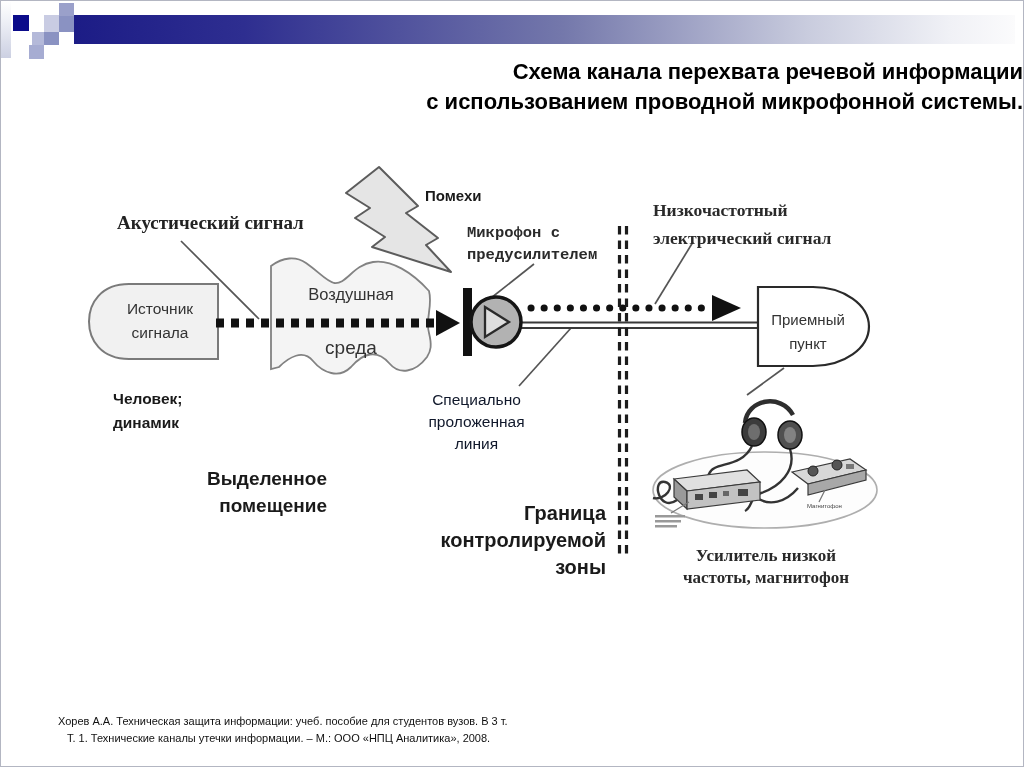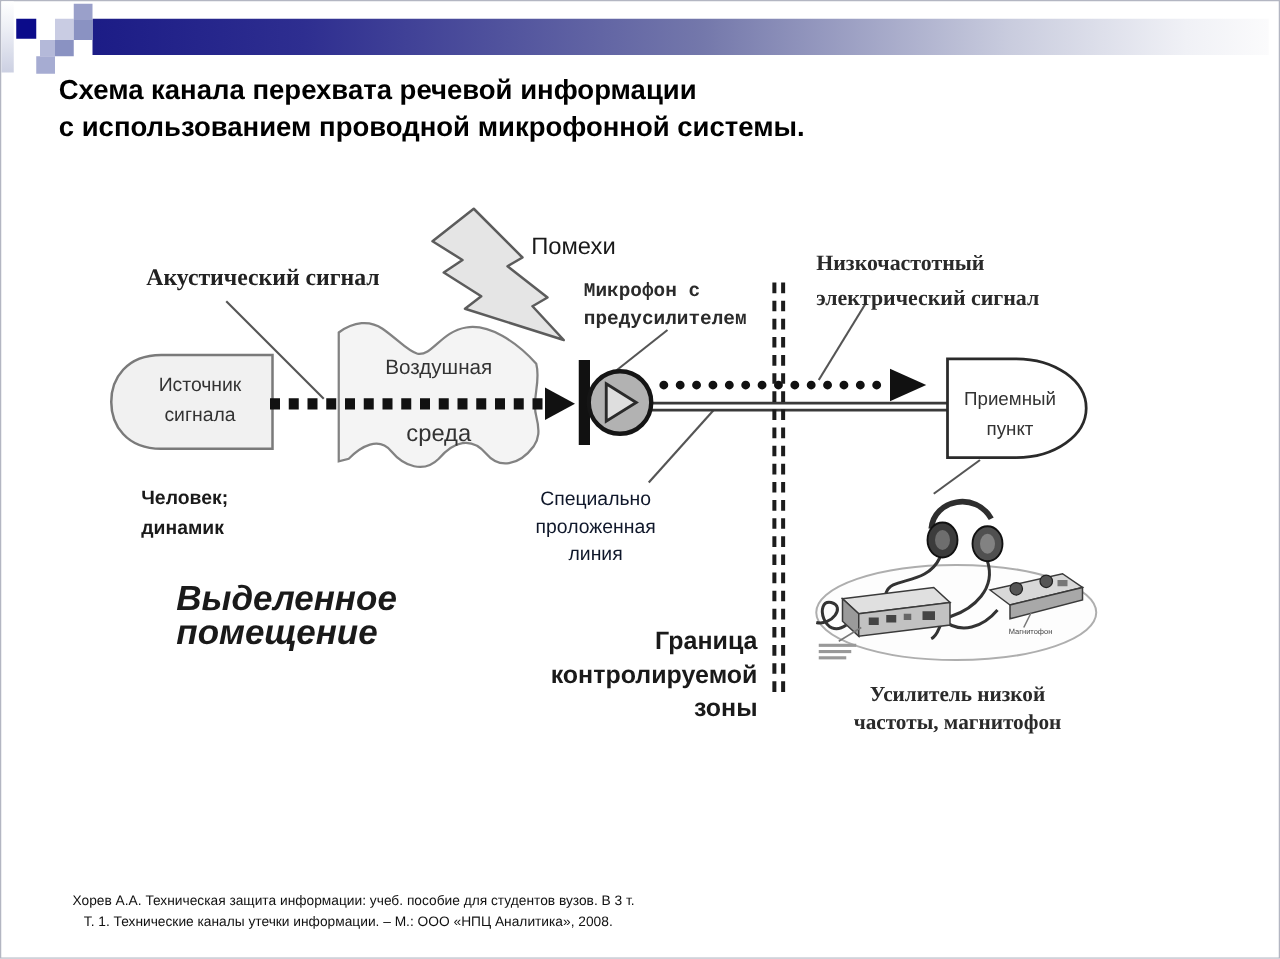--- a/index.html
+++ b/index.html
@@ -15,35 +15,35 @@
     background:linear-gradient(90deg,#1c1c86 0%,#2e2e90 18%,#7478ab 52%,#c9ccde 78%,#f0f1f6 93%,#fbfbfc 100%);}
   .sq{position:absolute;}
   .sq1{left:12px;top:14px;width:16px;height:16px;background:#0b0b8a;}
   .sq2{left:43px;top:14px;width:15px;height:17px;background:#c9cce3;}
   .sq3{left:58px;top:2px;width:15px;height:13px;background:#9aa0ca;}
   .sq4{left:58px;top:15px;width:15px;height:16px;background:#8a92c2;}
   .sq5{left:31px;top:31px;width:12px;height:13px;background:#b4b9d9;}
   .sq6{left:43px;top:31px;width:15px;height:13px;background:#8a92c2;}
   .sq7{left:28px;top:44px;width:15px;height:14px;background:#a6acd2;}
   
-  .title{position:absolute;left:0;right:0;top:56px;text-align:left;
+  .title{position:absolute;left:0;right:0;top:56px;text-align:right;
     font-weight:bold;font-size:22px;line-height:30px;color:#000;white-space:pre-line;margin-left:46px;}
   
   .overlay{position:absolute;left:0;top:0;width:1024px;height:767px;}
   
   .lbl{position:absolute;white-space:pre-line;color:#1a1a1a;}
   .lbl-acoustic{left:116px;top:211px;font-size:19px;font-weight:bold;font-family:"Liberation Serif",serif;color:#222;}
-  .lbl-interference{left:424px;top:186px;font-size:19px;font-weight:normal;}
+  .lbl-interference{left:424px;top:186px;font-size:15px;font-weight:bold;}
   .lbl-mic{left:466px;top:221px;font-size:15.5px;font-weight:bold;line-height:22px;font-family:Liberation Mono, monospace;color:#2a2a2a;}
   .lbl-lf{left:652px;top:195px;font-size:17.5px;font-weight:600;line-height:28px;font-family:"Liberation Serif",serif;color:#2a2a2a;}
   .lbl-source{left:100px;top:296px;width:118px;text-align:center;font-size:15.5px;line-height:24px;color:#333;}
   .lbl-air-top{left:275px;top:284px;width:150px;text-align:center;font-size:16.5px;color:#333;}
   .lbl-air-bot{left:275px;top:336px;width:150px;text-align:center;font-size:19px;color:#333;}
   .lbl-person{left:112px;top:386px;font-size:15.5px;font-weight:bold;line-height:24px;}
-  .lbl-room{left:140px;top:464px;width:186px;text-align:left;font-size:28px;font-weight:bold;line-height:27px;font-style:italic;}
+  .lbl-room{left:140px;top:464px;width:186px;text-align:right;font-size:19px;font-weight:bold;line-height:27px;}
   .lbl-laid{left:413px;top:388px;width:125px;text-align:center;font-size:15.5px;line-height:22px;color:#0f172a;}
   .lbl-boundary{left:380px;top:499px;width:225px;text-align:right;font-size:20px;font-weight:bold;line-height:27px;}
   .lbl-receiver{left:757px;top:307px;width:100px;text-align:center;font-size:15px;line-height:24px;color:#333;}
   .lbl-equip{left:663px;top:544px;width:204px;text-align:center;font-size:17px;font-weight:bold;line-height:22px;font-family:"Liberation Serif",serif;color:#2a2a2a;}
   .lbl-recorder-tiny{left:806px;top:502px;font-size:6px;color:#444;}
   
   .cite{position:absolute;font-size:11px;color:#111;}
   .cite1{left:57px;top:714px;}
   .cite2{left:66px;top:731px;}
 </style>

